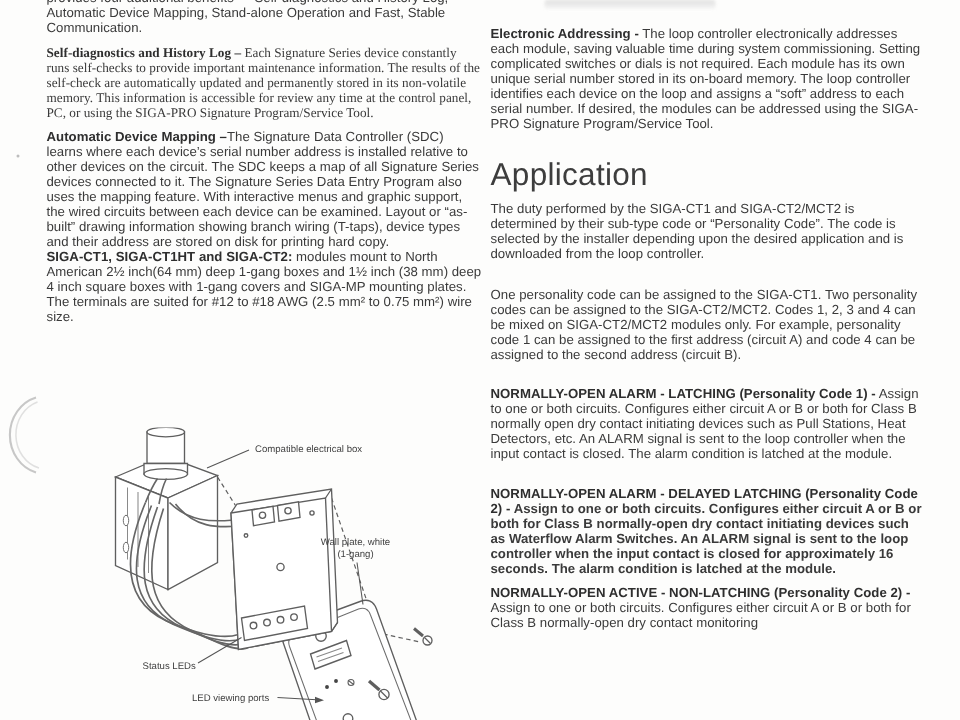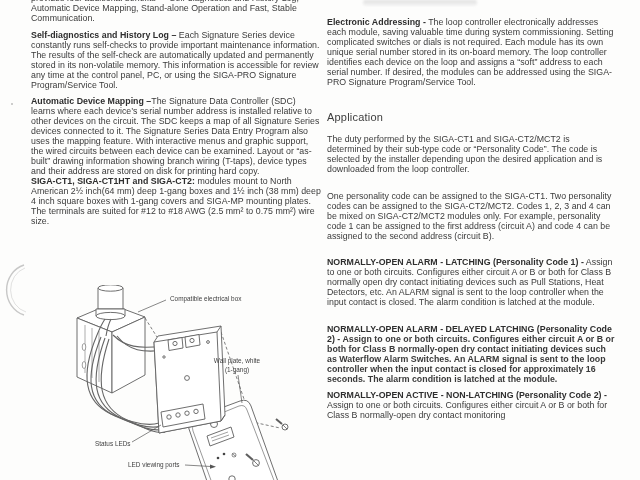--- a/index.html
+++ b/index.html
@@ -7,26 +7,26 @@
     position:relative;width:640px;height:480px;background:#fdfdfc;
     overflow:hidden;font-family:"Liberation Sans","DejaVu Sans",sans-serif;
     color:#3a3a3a;
   }
   .col{position:absolute;font-size:8.8px;line-height:10px;letter-spacing:0.02px;}
   .col p{margin:0;}
   .col b{color:#2e2e2e;}
   #left-col{left:31px;top:-7px;width:290px;}
   #right-col{left:327px;top:0;width:288px;}
   h2.sect{
-    font-size:11px;line-height:20px;font-weight:400;color:#3d3d3d;
+    font-size:21px;line-height:20px;font-weight:400;color:#3d3d3d;
     margin:0;letter-spacing:0.2px;
   }
   
   #p-intro{margin-bottom:7px;}
-  #p-selfdiag{margin-bottom:6px;}
+  #p-selfdiag{margin-bottom:6px;font-family:Liberation Serif, serif;}
   #p-mapping{margin-bottom:0;}
   #h-installation{margin-top:12px;margin-bottom:6px;}
   
   #p-electronic{margin-top:17px;}
   #p-edwards{margin-top:7px;}
   #h-application{margin-top:20px;margin-bottom:7px;}
   #p-personality{margin-top:17px;}
   #p-code1{margin-top:16px;}
   #p-code2{margin-top:17px;font-weight:bold;}
   #p-code3{margin-top:6px;}

